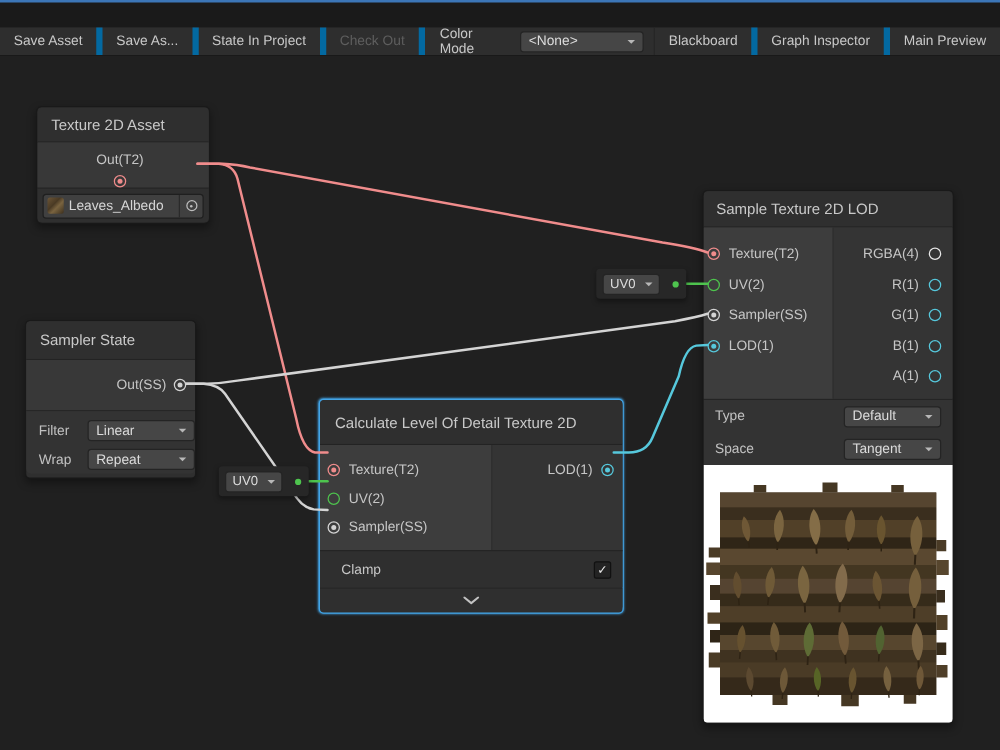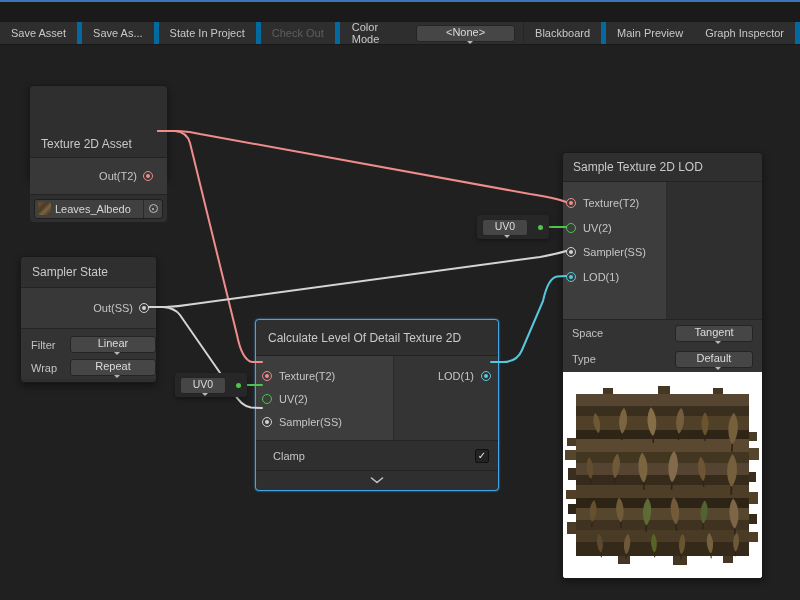--- a/index.html
+++ b/index.html
@@ -21,41 +21,41 @@
   .kebab i { width:2px; height:2px; background:#c0c0c0; border-radius:50%; }
   .maxbox { width:9px; height:9px; border:1px solid #c0c0c0; }
   .closex { font-size:11px; color:#c0c0c0; line-height:1; }
   
   .toolbar { position:absolute; top:22px; left:0; width:800px; height:23px; background:#2e2e2e; border-bottom:1px solid #191919; display:flex; align-items:stretch; font-size:11px; z-index:5; }
   .tb-btn { display:flex; align-items:center; padding:0 11px; border-right:5px solid #0369a1; color:#c8c8c8; cursor:default; white-space:nowrap; }
   .tb-btn.first { border-left:none; }
   .tb-btn.disabled { color:#5e5e5e; }
   .tb-right { margin-left:auto; display:flex; align-items:stretch; }
   .tb-label { display:flex; align-items:center; padding:0 8px 0 12px; color:#c8c8c8; }
-  .dd { background:#464646; border:1px solid #242424; border-radius:3px; height:17px; display:flex; align-items:center; justify-content:space-between; padding:0 6px; font-size:11px; color:#dcdcdc; cursor:default;flex-direction:column; }
+  .dd { background:#464646; border:1px solid #242424; border-radius:3px; height:17px; display:flex; align-items:center; justify-content:space-between; padding:0 6px; font-size:11px; color:#dcdcdc; cursor:default; }
   .dd .arrow { width:0; height:0; border:3.5px solid transparent; border-top-color:#b8b8b8; margin-top:3px; margin-left:8px; flex:0 0 auto; }
   .tb-dd { width:100px; align-self:center; margin-right:8px; }
   .tb-sep { width:1px; background:#262626; }
   
   .node { position:absolute; background:#2f2f2f; border:1px solid #191919; border-radius:4px; z-index:2; box-shadow:0 3px 7px rgba(0,0,0,.4); }
   .node.selected { border:1px solid var(--c-selection,#42A5E8); box-shadow:0 0 2px var(--c-selection,#42A5E8); }
   .n-header { display:flex; align-items:center; font-size:12px; color:#c9c9c9; padding-left:11px; background:#2f2f2f; border-bottom:1px solid #232323; border-radius:4px 4px 0 0; }
   .prow { display:flex; align-items:center; font-size:11px; color:#c6c6c6; }
   .plabel { white-space:nowrap; }
   .port { width:10px; height:10px; border-radius:50%; border:1.5px solid var(--c); position:relative; flex:0 0 10px; background:transparent; }
   .port.connected::after { content:""; position:absolute; inset:2px; border-radius:50%; background:var(--c); }
   .c-tex { --c: var(--c-texture,#F08C8C); }
   .c-uv { --c: var(--c-uv,#4EC44E); }
   .c-ss { --c: var(--c-sampler,#D4D4D4); }
   .c-lod { --c: var(--c-lod,#56C8DC); }
   .c-v4 { --c: #E8E8E8; }
   
   .n-texasset { left:29px; top:85px; width:139px; height:94px; }
-  .n-texasset .n-header { height:28px;margin-top:44px; }
-  .n-texasset .out-row { height:36px; background:#383838; justify-content:flex-end; padding-right:14px; gap:6px; }
+  .n-texasset .n-header { height:28px; }
+  .n-texasset .out-row { height:36px; background:#383838; justify-content:flex-end; padding-right:5px; gap:6px;flex-direction:column; }
   .n-texasset .obj-row { height:28px; background:#2f2f2f; border-top:1px solid #232323; border-radius:0 0 4px 4px; display:flex; align-items:center; padding:0 4px; }
   .obj-field { flex:1; height:20px; background:#404040; border:1px solid #1f1f1f; border-radius:3px; display:flex; align-items:center; font-size:11px; color:#d6d6d6; overflow:hidden; }
   .obj-thumb { width:13px; height:13px; margin:0 4px 0 3px; border-radius:2px; flex:0 0 13px;
     background:linear-gradient(135deg,#6d5637 0%, #4a3a24 40%, #7a6440 60%, #3c2f1d 100%); }
   .obj-name { flex:1; white-space:nowrap; overflow:hidden; }
   .obj-picker { width:19px; align-self:stretch; border-left:1px solid #2a2a2a; display:flex; align-items:center; justify-content:center; }
   .picker-circle { width:9px; height:9px; border:1px solid #bdbdbd; border-radius:50%; position:relative; }
   .picker-circle::after { content:""; position:absolute; inset:2.5px; background:#bdbdbd; border-radius:50%; }
   
   .n-sampler { left:20px; top:256px; width:137px; height:127px; }
@@ -131,22 +131,22 @@
   <div class="tb-btn">State In Project</div>
   <div class="tb-btn disabled">Check Out</div>
   <div class="tb-right">
     <div class="tb-label">Color Mode</div>
     <div class="dd tb-dd">
       <span>&lt;None&gt;</span>
       <span class="arrow"></span>
     </div>
     <div class="tb-sep"></div>
     <div class="tb-btn">Blackboard</div>
+    <div class="tb-btn">Graph Inspector</div>
     <div class="tb-btn" style="border-right:none;">Main Preview</div>
-    <div class="tb-btn">Graph Inspector</div>
   </div>
 </div>
 
 <svg class="edges" width="800" height="600">
   <path d="M158,131 L178,131 Q190,131.5 200,134 L530,194 Q556,198 566,202" style="stroke:var(--c-texture,#F08C8C)"></path>
   <path d="M158,131 L175,131 Q187,132 190,143 L237,335 Q242,360 252,362 L262,362" style="stroke:var(--c-texture,#F08C8C)"></path>
   <path d="M149,307 L166,307 Q178,306.5 190,304.5 L540,257 Q558,253.5 566,251" style="stroke:var(--c-sampler,#D4D4D4)"></path>
   <path d="M149,307 L163,307 Q175,308 180,315 L234,393 Q241,406 251,407.5 L262,408" style="stroke:var(--c-sampler,#D4D4D4)"></path>
   <path d="M491,362 L503,362 Q517,362 522,350 L543,301 Q548,278 557,276.5 L566,276" style="stroke:var(--c-lod,#56C8DC)"></path>
   <path d="M247,385 L262,385" style="stroke:var(--c-uv,#4EC44E)"></path>
@@ -245,33 +245,55 @@
       </div>
       <div class="prow">
         <span class="port connected c-ss"></span>
         <span class="plabel">Sampler(SS)</span>
       </div>
       <div class="prow">
         <span class="port connected c-lod"></span>
         <span class="plabel">LOD(1)</span>
       </div>
     </div>
+    <div class="io-right">
+      <div class="prow">
+        <span class="plabel">RGBA(4)</span>
+        <span class="port c-v4"></span>
+      </div>
+      <div class="prow">
+        <span class="plabel">R(1)</span>
+        <span class="port c-lod"></span>
+      </div>
+      <div class="prow">
+        <span class="plabel">G(1)</span>
+        <span class="port c-lod"></span>
+      </div>
+      <div class="prow">
+        <span class="plabel">B(1)</span>
+        <span class="port c-lod"></span>
+      </div>
+      <div class="prow">
+        <span class="plabel">A(1)</span>
+        <span class="port c-lod"></span>
+      </div>
+    </div>
   </div>
   <div class="ctrl">
+    <div class="ctrl-row">
+      <span class="cl">Type</span>
+      <div class="dd">
+        <span>Default</span>
+        <span class="arrow"></span>
+      </div>
+    </div>
     <div class="ctrl-row">
       <span class="cl">Space</span>
       <div class="dd">
         <span>Tangent</span>
-        <span class="arrow"></span>
-      </div>
-    </div>
-    <div class="ctrl-row">
-      <span class="cl">Type</span>
-      <div class="dd">
-        <span>Default</span>
         <span class="arrow"></span>
       </div>
     </div>
   </div>
   <div class="preview">
     <svg viewBox="0 0 199 206" width="199" height="206">
       <rect width="199" height="206" fill="#ffffff"></rect>
 
       <g>
         <rect x="13" y="22" width="173" height="162" fill="#453723"></rect>

